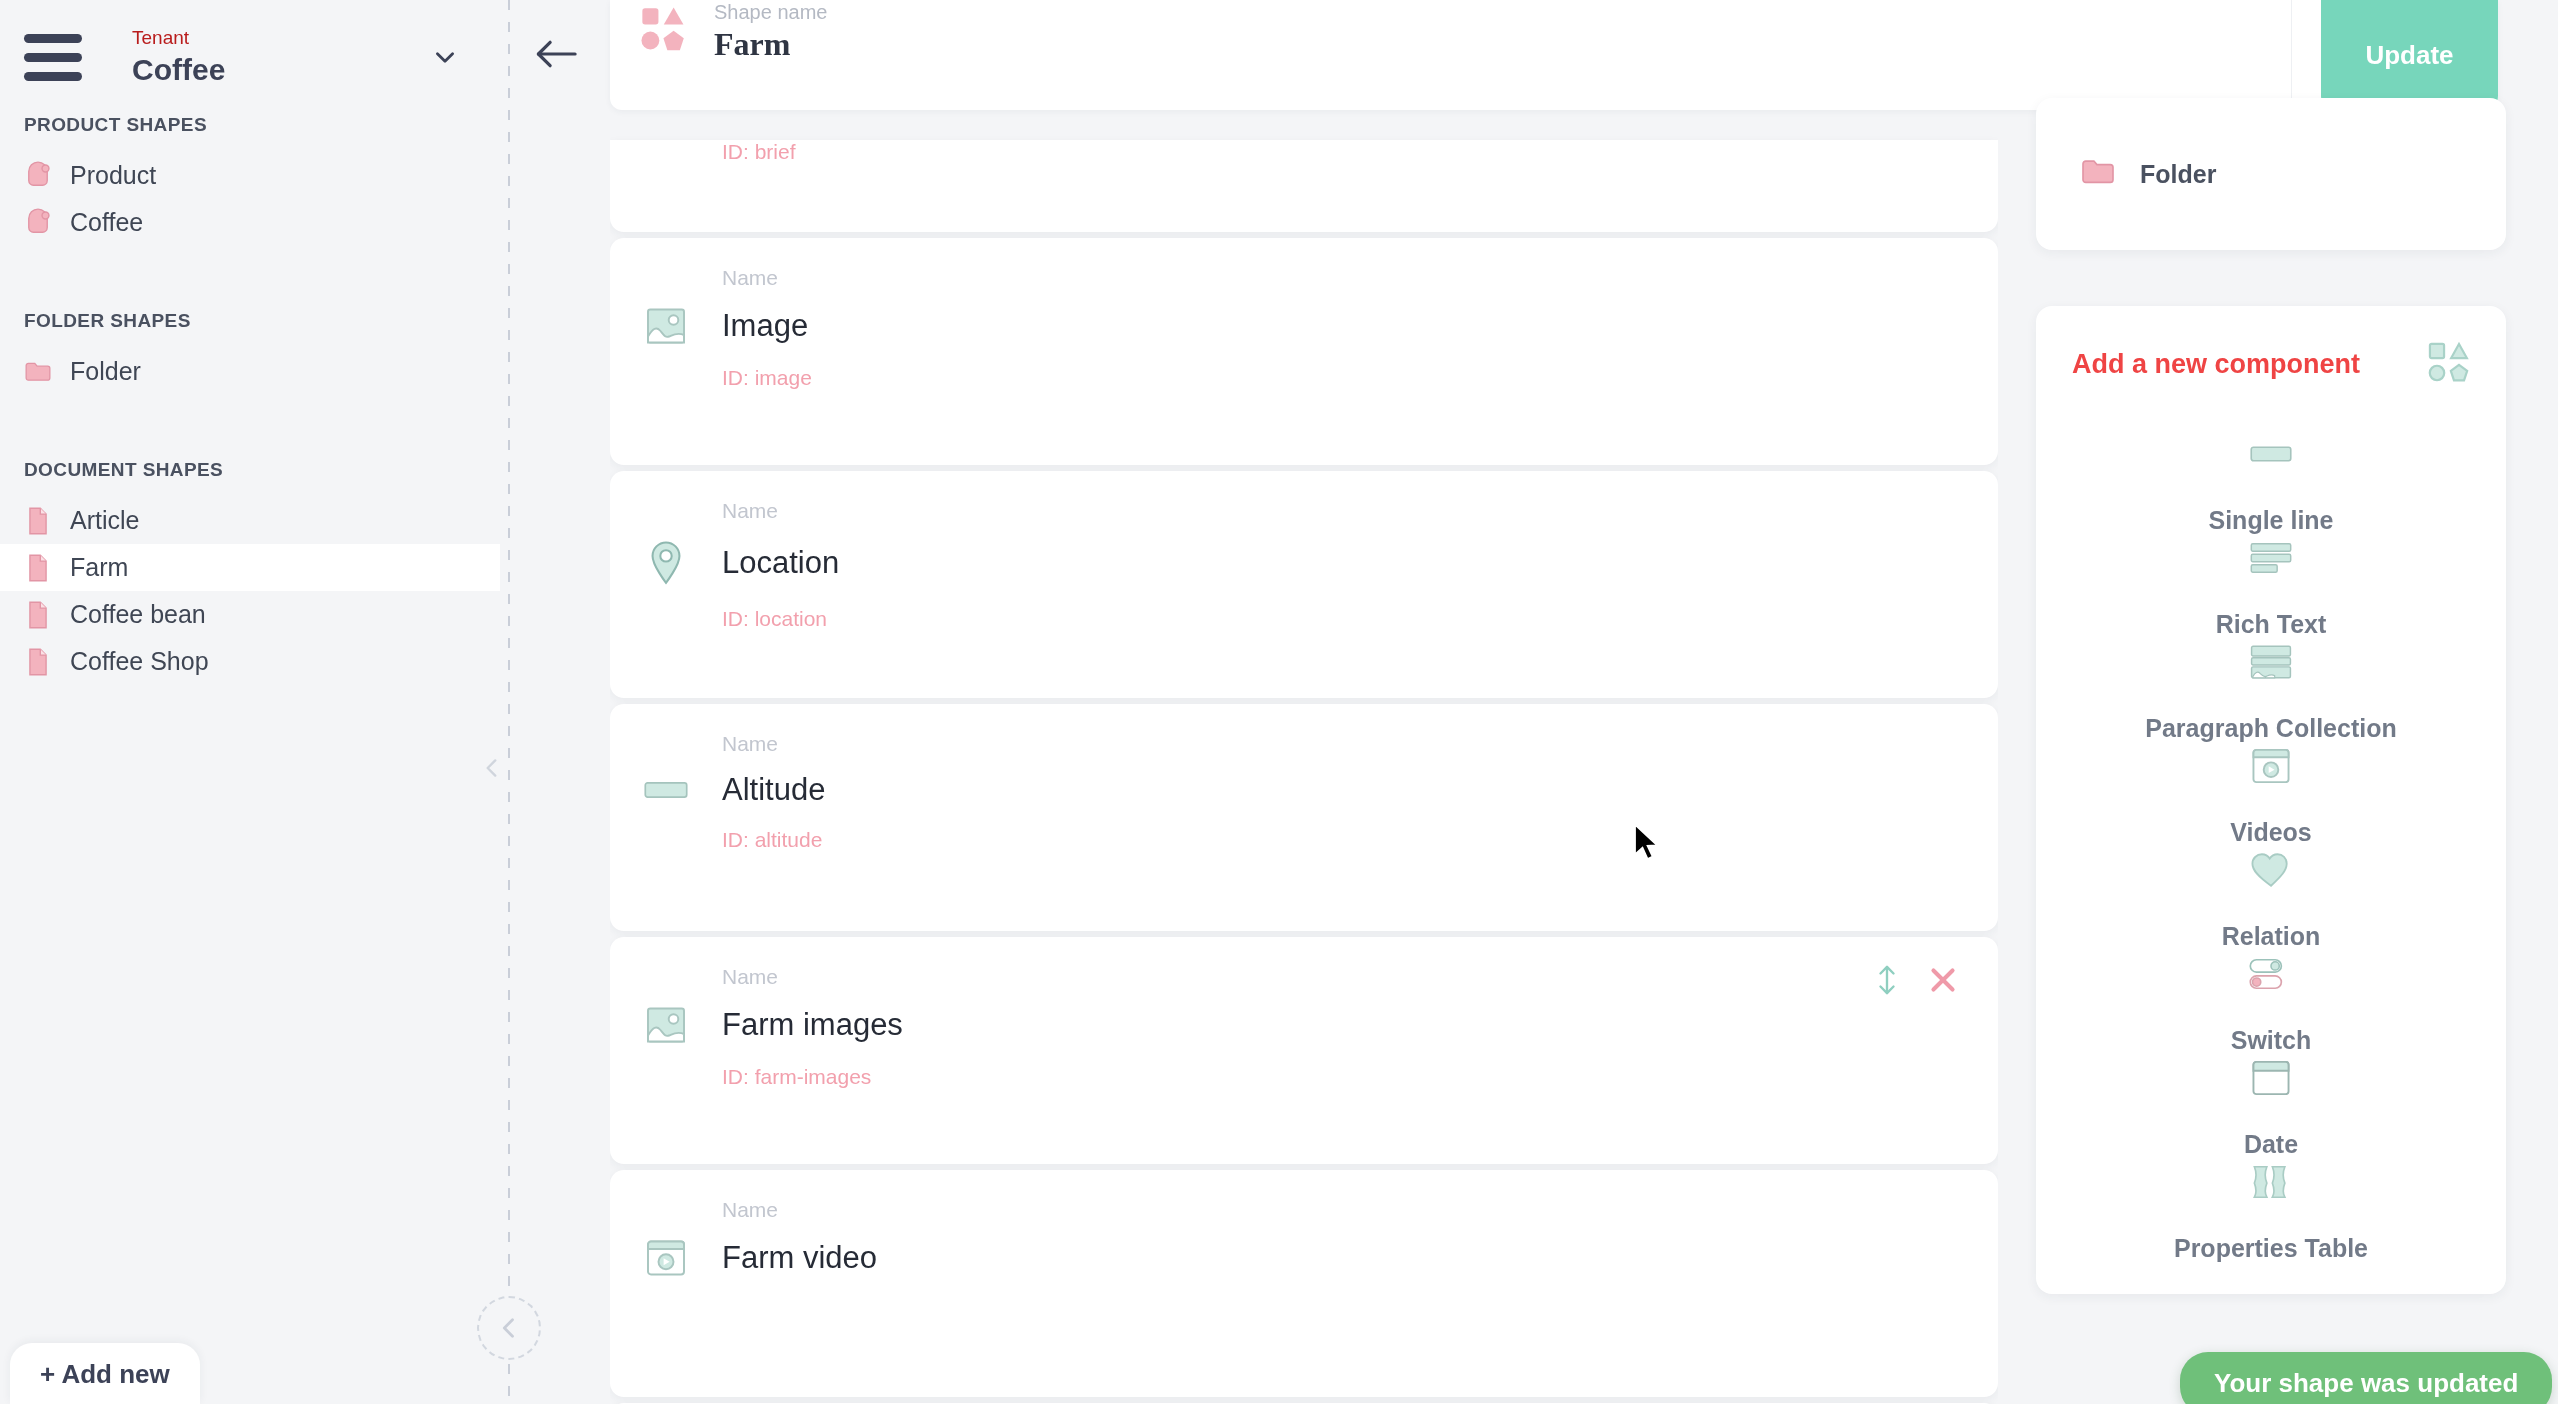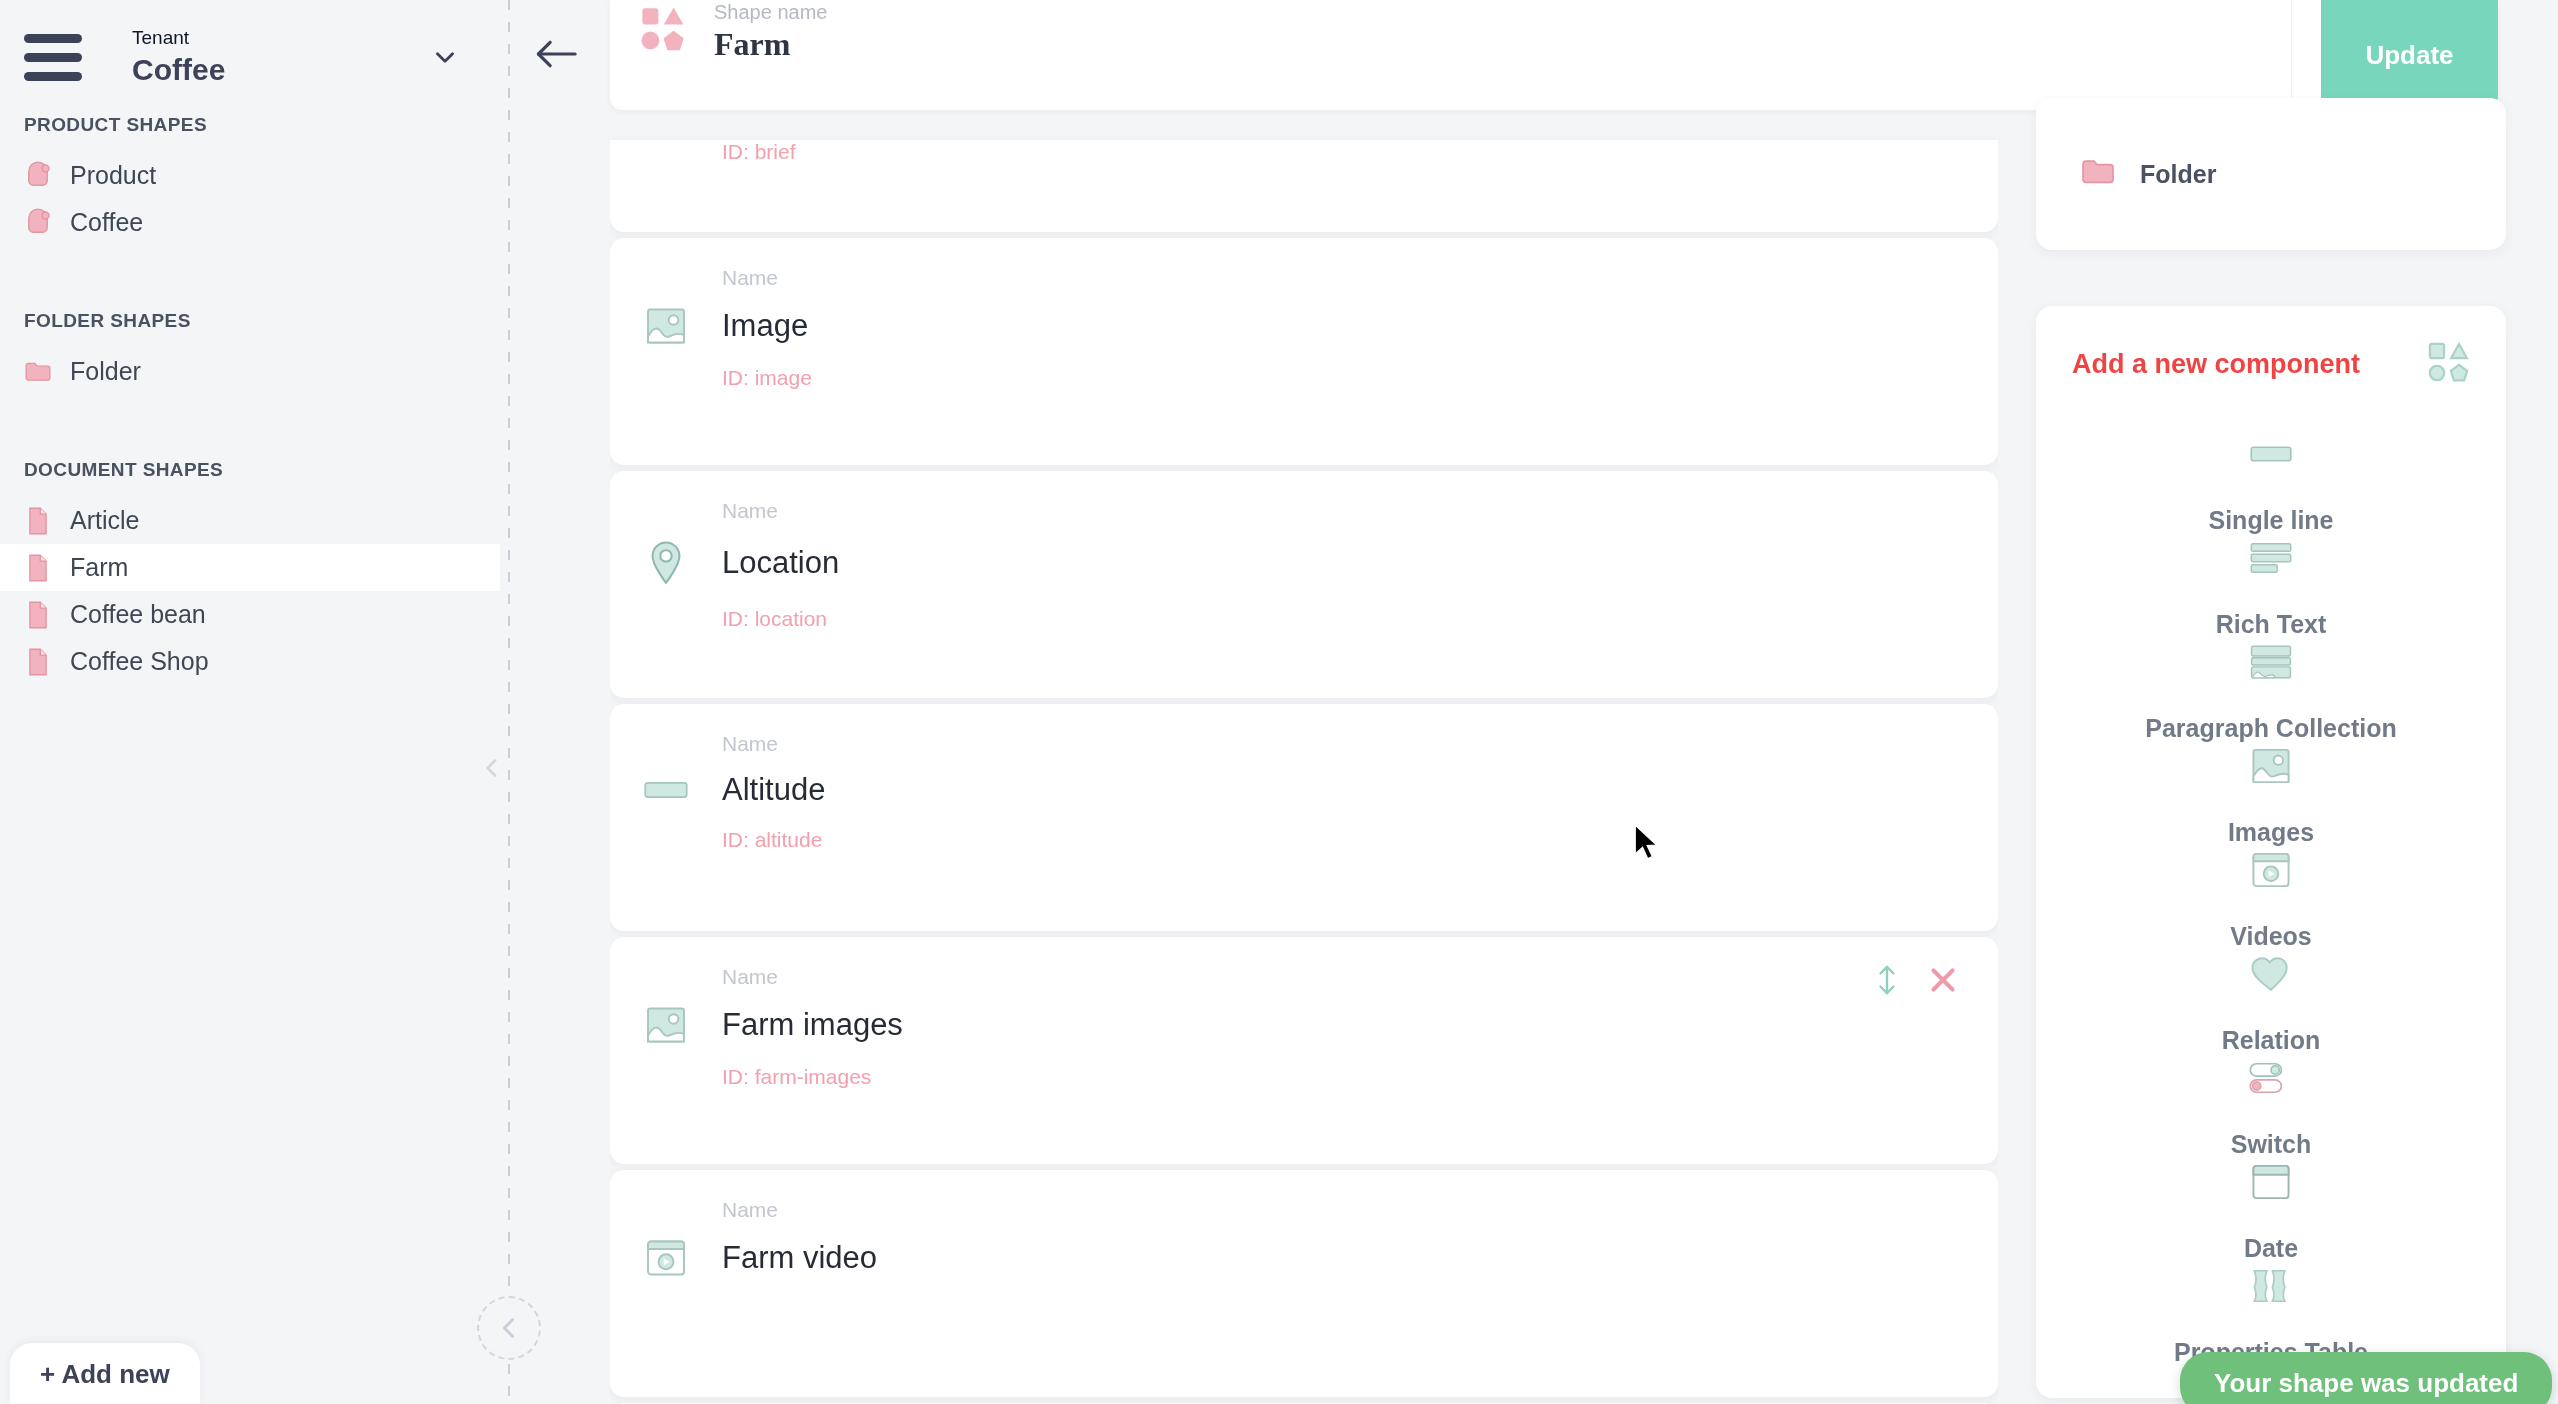--- a/index.html
+++ b/index.html
@@ -17,21 +17,21 @@
     width: 500px; height: 1404px;
     background: #f4f5f7;
   }
   .sb-top {
     display: flex; align-items: center;
     padding: 18px 24px 0 24px; height: 96px;
   }
   .hamburger { width: 58px; display: flex; flex-direction: column; gap: 10px; cursor: pointer; }
   .hamburger span { display: block; height: 9px; border-radius: 5px; background: #3c4257; }
   .tenant-block { margin-left: 50px; flex: 1; }
-  .tenant-label { font-size: 19px; color: #0f172a; line-height: 1.3; }
+  .tenant-label { font-size: 19px; color: #b91c1c; line-height: 1.3; }
   .tenant-name { font-size: 30px; font-weight: bold; color: #3c4257; line-height: 1.25; }
   .tenant-chevron {
     width: 34px; height: 34px; margin-right: 14px;
     display: flex; align-items: center; justify-content: center; cursor: pointer;
   }
   .tenant-chevron svg { width: 26px; height: 26px; }
 
   .sb-section-title {
     font-size: 19px; font-weight: bold; color: #4a5160;
     letter-spacing: 0.4px; padding: 0 24px; margin-top: 18px; margin-bottom: 16px;
@@ -478,30 +478,20 @@
           <svg viewBox="0 0 34 28" width="42" height="34">
             <rect x="1" y="1" width="32" height="8" rx="1.2" fill="#cfe9e2" stroke="#a5c4bd" stroke-width="1.2"></rect>
             <rect x="1" y="10.5" width="32" height="6" rx="1.2" fill="#cfe9e2" stroke="#a5c4bd" stroke-width="1.2"></rect>
             <rect x="1" y="18" width="32" height="9" rx="1.2" fill="#cfe9e2" stroke="#a5c4bd" stroke-width="1.2"></rect>
             <path d="M2 26c2-3.4 4-4.6 6-2.6s3 3.2 5 2.4 4-2 7-0.6V27H2z" fill="#ffffff" stroke="#a5c4bd" stroke-width="1"></path>
           </svg>
         </span>
         <span class="comp-label">Paragraph Collection</span>
       </div>
 
-      <div class="comp-item">
-        <span class="comp-icon">
-          <svg viewBox="0 0 28 26" width="42" height="38">
-            <rect x="2" y="2" width="24" height="22" rx="1.5" fill="#cfe9e2" stroke="#a9c6c0" stroke-width="1.3"></rect>
-            <circle cx="19" cy="9" r="3.2" fill="#ffffff" stroke="#a9c6c0" stroke-width="1.3"></circle>
-            <path d="M2 20c3-5 5.5-7 8-4s3.5 5 6 4 5.5-3 10-1v5H2z" fill="#ffffff" stroke="#a9c6c0" stroke-width="1.3"></path>
-          </svg>
-        </span>
-        <span class="comp-label">Images</span>
-      </div>
 
       <div class="comp-item">
         <span class="comp-icon">
           <svg viewBox="0 0 28 26" width="42" height="38">
             <rect x="2" y="2" width="24" height="22" rx="2" fill="#ffffff" stroke="#a9c6c0" stroke-width="1.3"></rect>
             <path d="M2 4a2 2 0 0 1 2-2h20a2 2 0 0 1 2 2v3H2z" fill="#cfe9e2" stroke="#a9c6c0" stroke-width="1.3"></path>
             <circle cx="14" cy="15.5" r="5" fill="#cfe9e2" stroke="#a9c6c0" stroke-width="1.3"></circle>
             <path d="M12.4 13.2 16.4 15.5 12.4 17.8z" fill="#ffffff"></path>
           </svg>
         </span>

